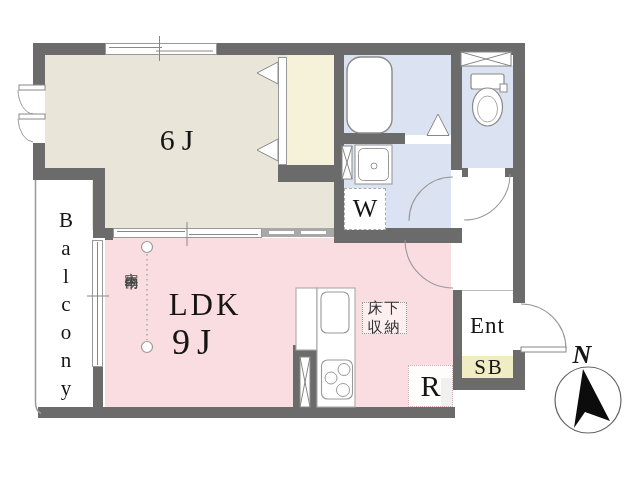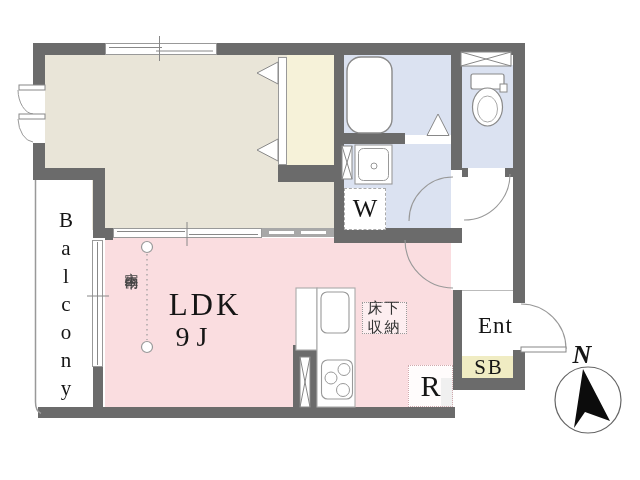--- a/index.html
+++ b/index.html
@@ -173,20 +173,21 @@
       <circle cx="147" cy="247" r="5.5" fill="#fff" stroke="#999" stroke-width="1.2"></circle>
       <circle cx="147" cy="347" r="5.5" fill="#fff" stroke="#999" stroke-width="1.2"></circle>
     </g>
 
     <g>
       <circle cx="588" cy="400" r="33" fill="none" stroke="#666" stroke-width="1.2"></circle>
       <polygon points="583,369 610,421 585,412 574,428" fill="#0c0c0c"></polygon>
     </g>
   </svg>
 
+  <div class="lbl ctr" style="left:120px;top:123px;width:120px;font-size:30px;letter-spacing:7px;">6J</div>
   <div class="lbl ctr" style="left:149px;top:287px;width:112px;font-size:31px;letter-spacing:3px;text-align:center;">LDK</div>
-  <div class="lbl ctr" style="left:139px;top:321px;width:112px;font-size:28px;letter-spacing:7px;">9J</div>
+  <div class="lbl ctr" style="left:139px;top:321px;width:112px;font-size:36px;letter-spacing:7px;">9J</div>
   <div class="lbl vert" style="left:53px;top:208px;font-size:21px;letter-spacing:4px;">Balcony</div>
   <div class="lbl vert" style="left:122px;top:262px;font-size:13.5px;letter-spacing:1.5px;color:#444;">室内物干</div>
-  <div class="lbl ctr" style="left:462px;top:313px;width:51px;font-size:23px;letter-spacing:1px;margin-left:8px;">Ent</div>
+  <div class="lbl ctr" style="left:462px;top:313px;width:51px;font-size:23px;letter-spacing:1px;">Ent</div>
   <div class="lbl ctr" style="left:562px;top:340px;width:40px;font-size:26px;font-weight:bold;font-style:italic;">N</div>
 
 </div>
 
 </body></html>

